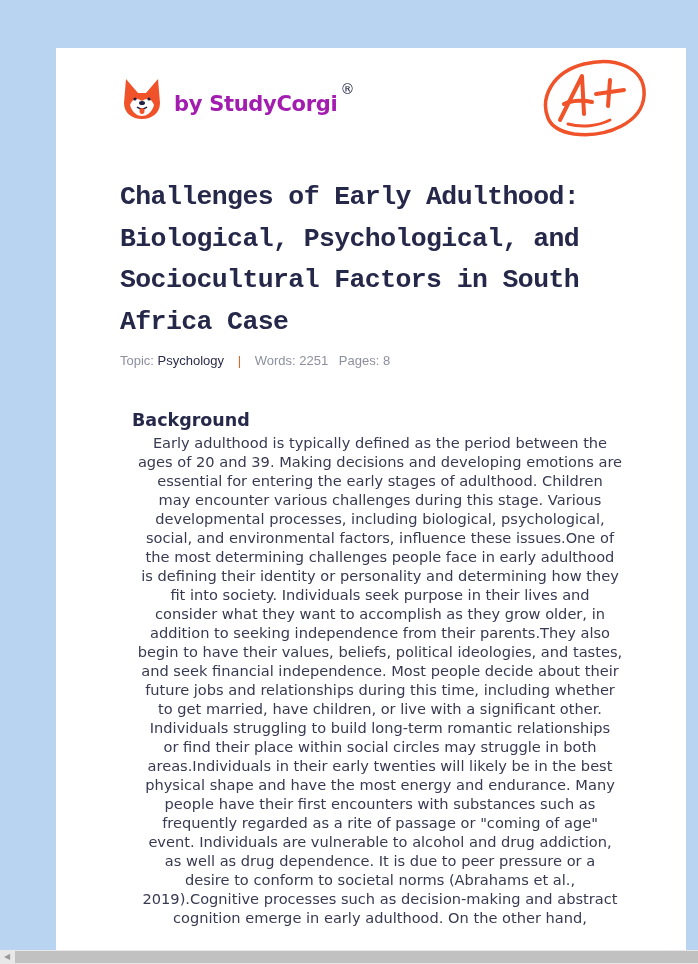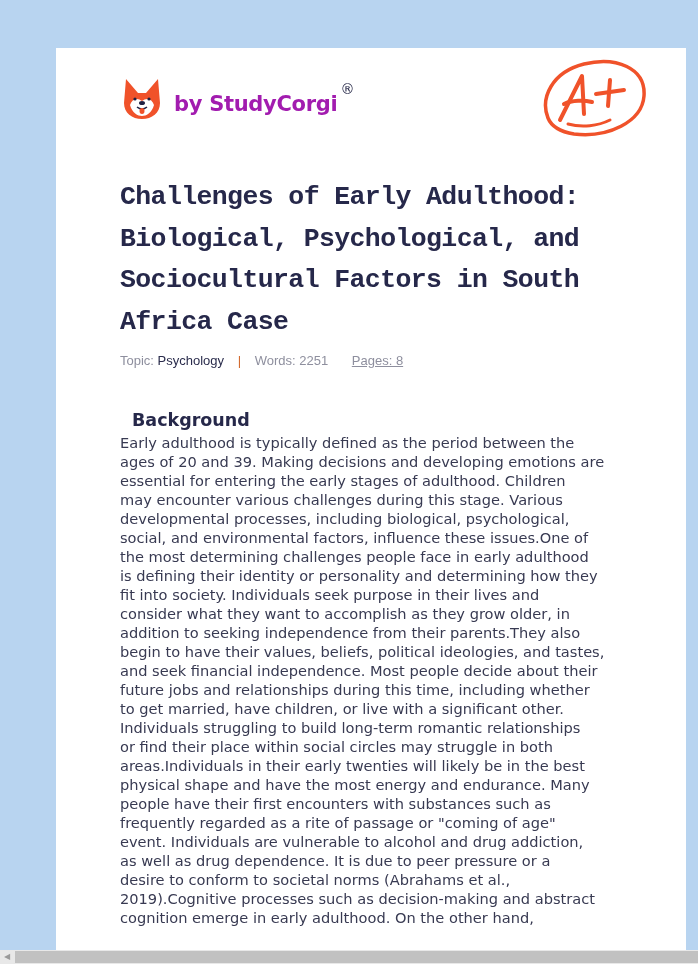--- a/index.html
+++ b/index.html
@@ -34,30 +34,30 @@
     font-size: 26.5px; line-height: 41.5px; color: #26284a;
     letter-spacing: -0.6px; margin: 0;
   }
   .meta {
     position: absolute; left: 64px; top: 305px;
     font-family: "Liberation Sans", sans-serif; font-size: 13px; color: #8e8f9e;
     white-space: nowrap;
   }
   .meta .topic-val { color: #2a2c4c; }
   .meta .sep { color: #d2682c; margin: 0 10px; }
-  .meta .pages { margin-left: 20px; text-decoration: underline; }
+  .meta .pages { margin-left: 7px; }
   .section-heading {
     position: absolute; left: 64px; top: 350px; margin: 12px;
     font-family: "DejaVu Sans", sans-serif; font-weight: bold;
     font-size: 17.5px; color: #26284a;
   }
   .body-text {
     position: absolute; left: 64px; top: 385px; width: 520px;
     font-family: "DejaVu Sans", sans-serif; font-size: 14.6px;
-    line-height: 19px; color: #383a52; margin: 0;
+    line-height: 19px; color: #383a52; margin: 0; text-align: center;
   }
   .body-text span { display: block; white-space: nowrap; }
   .hscroll {
     position: absolute; left: 0; top: 950px; width: 698px; height: 14px;
     background: #e8e8e8;
   }
   .hscroll-arrow {
     position: absolute; left: 2px; top: 2px; width: 10px; height: 10px;
     color: #9a9a9a; font-size: 8px; line-height: 10px; text-align: center;
   }

